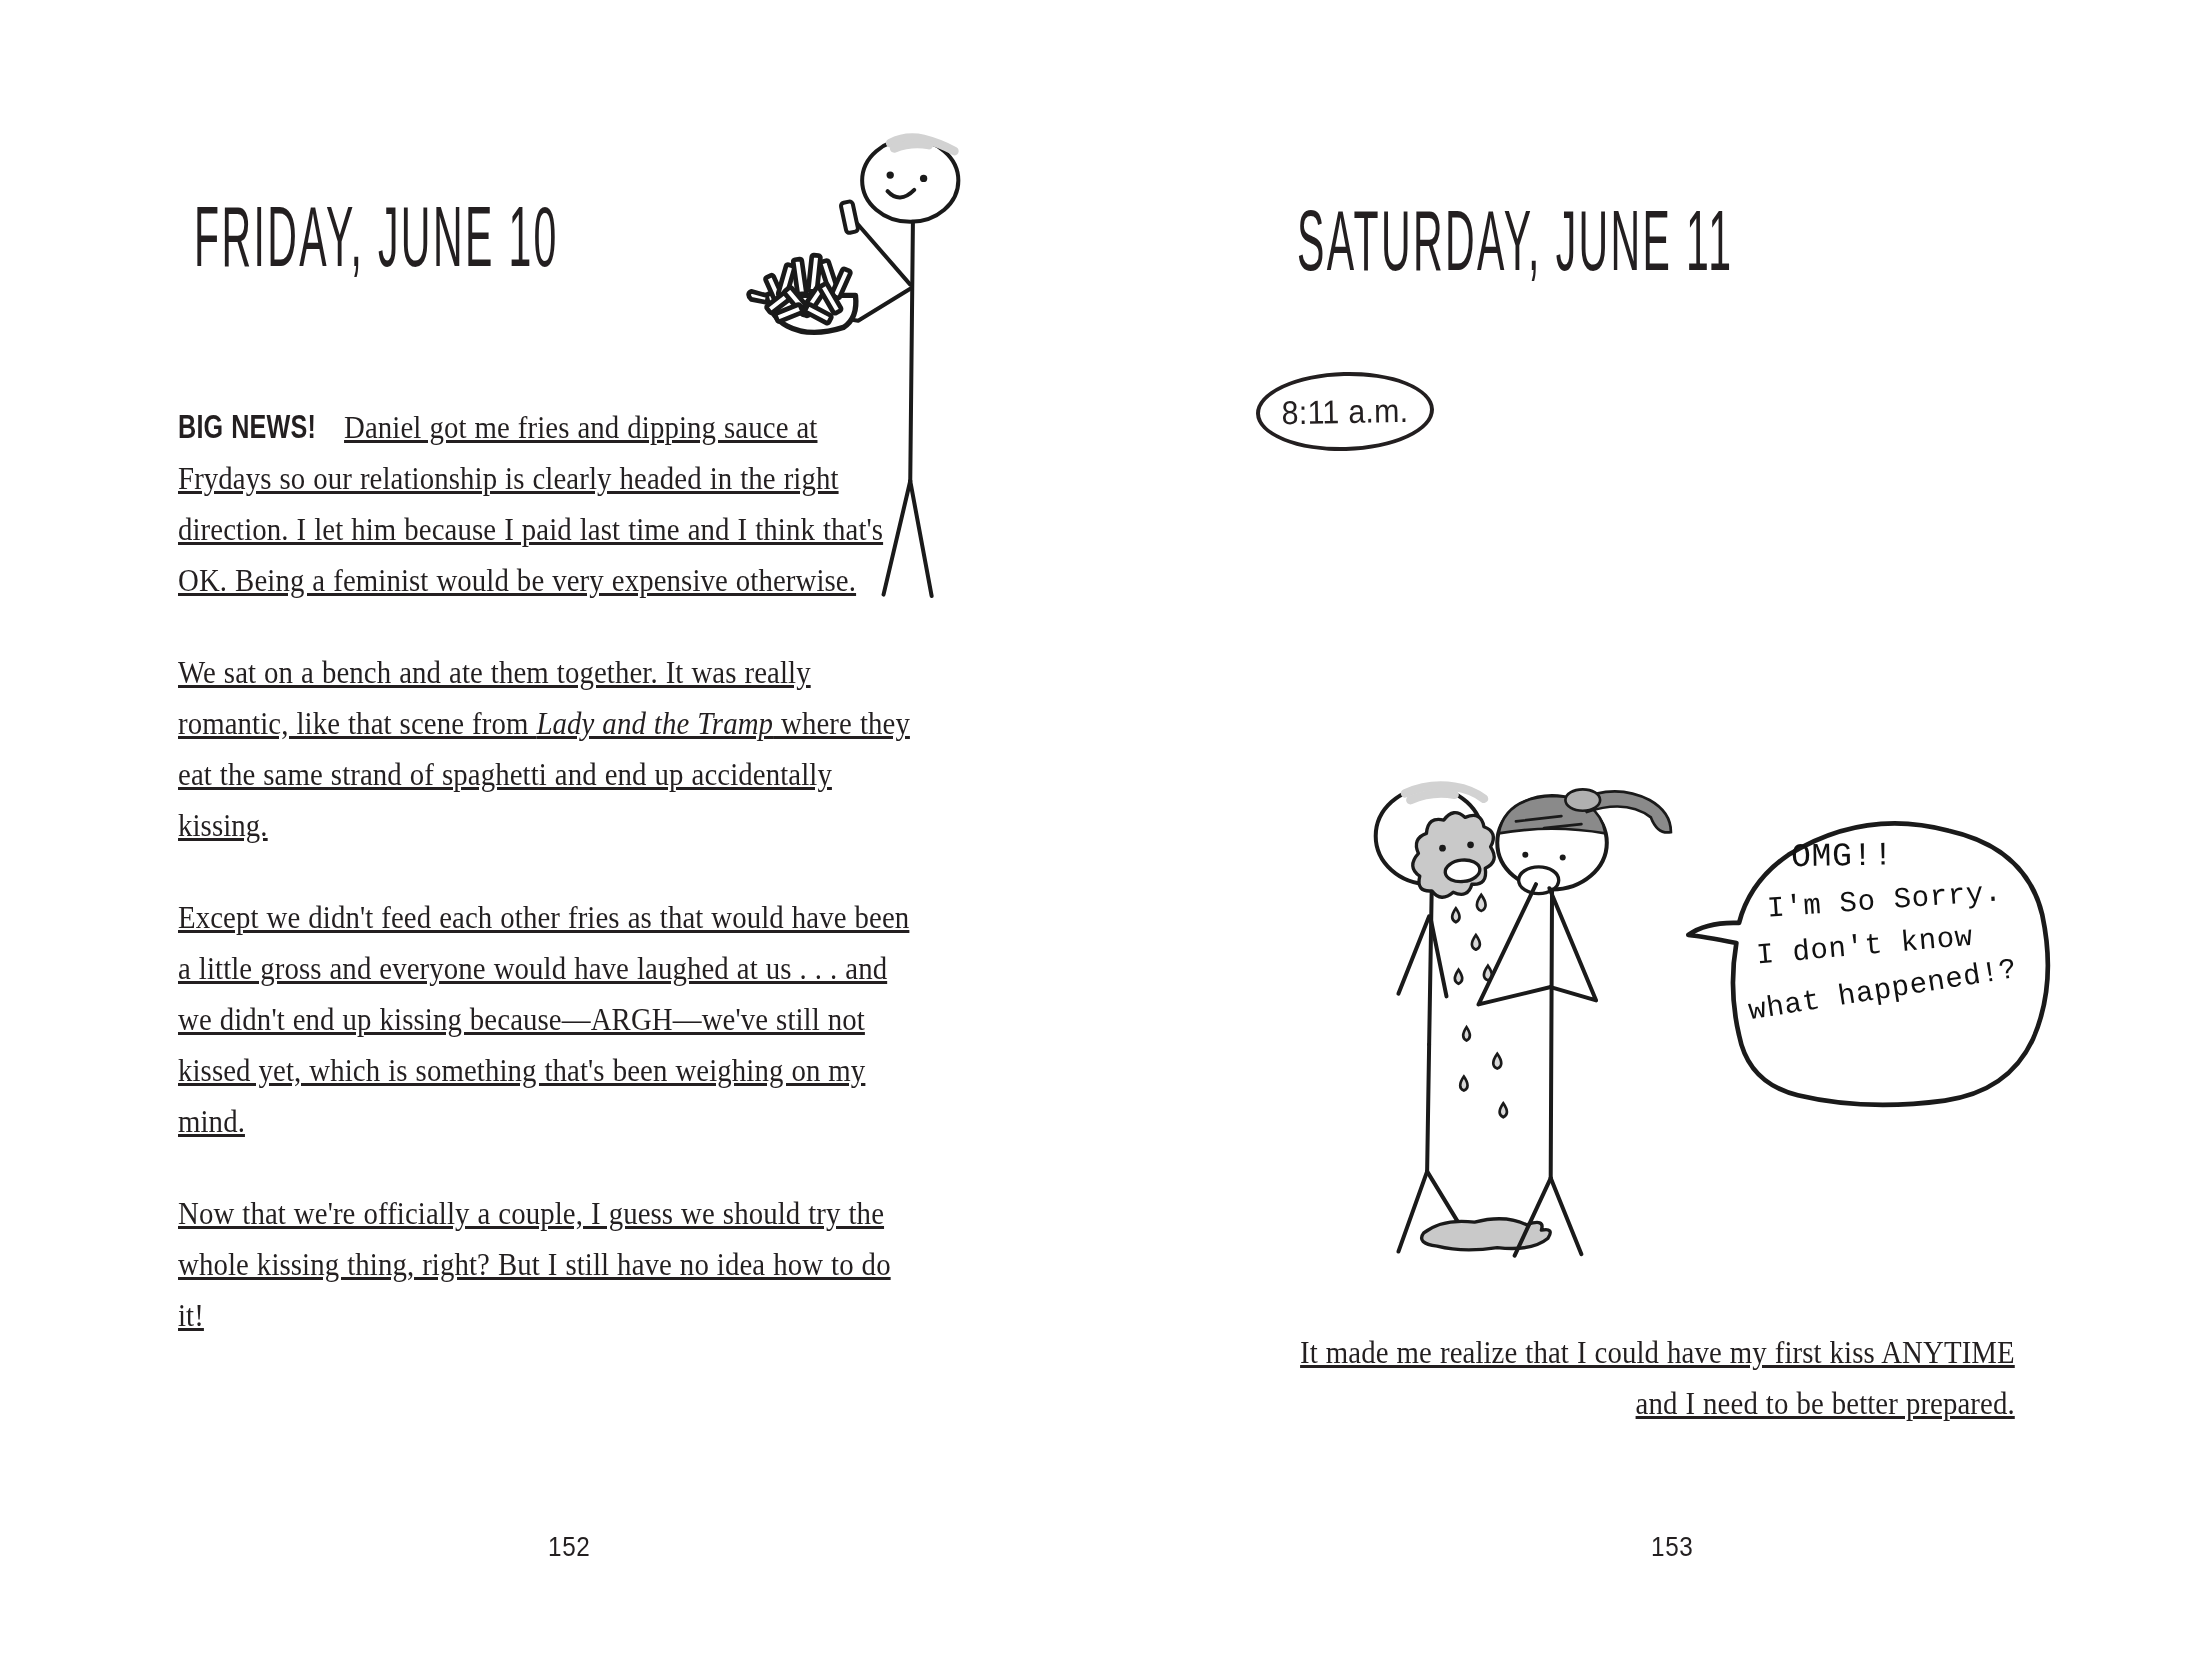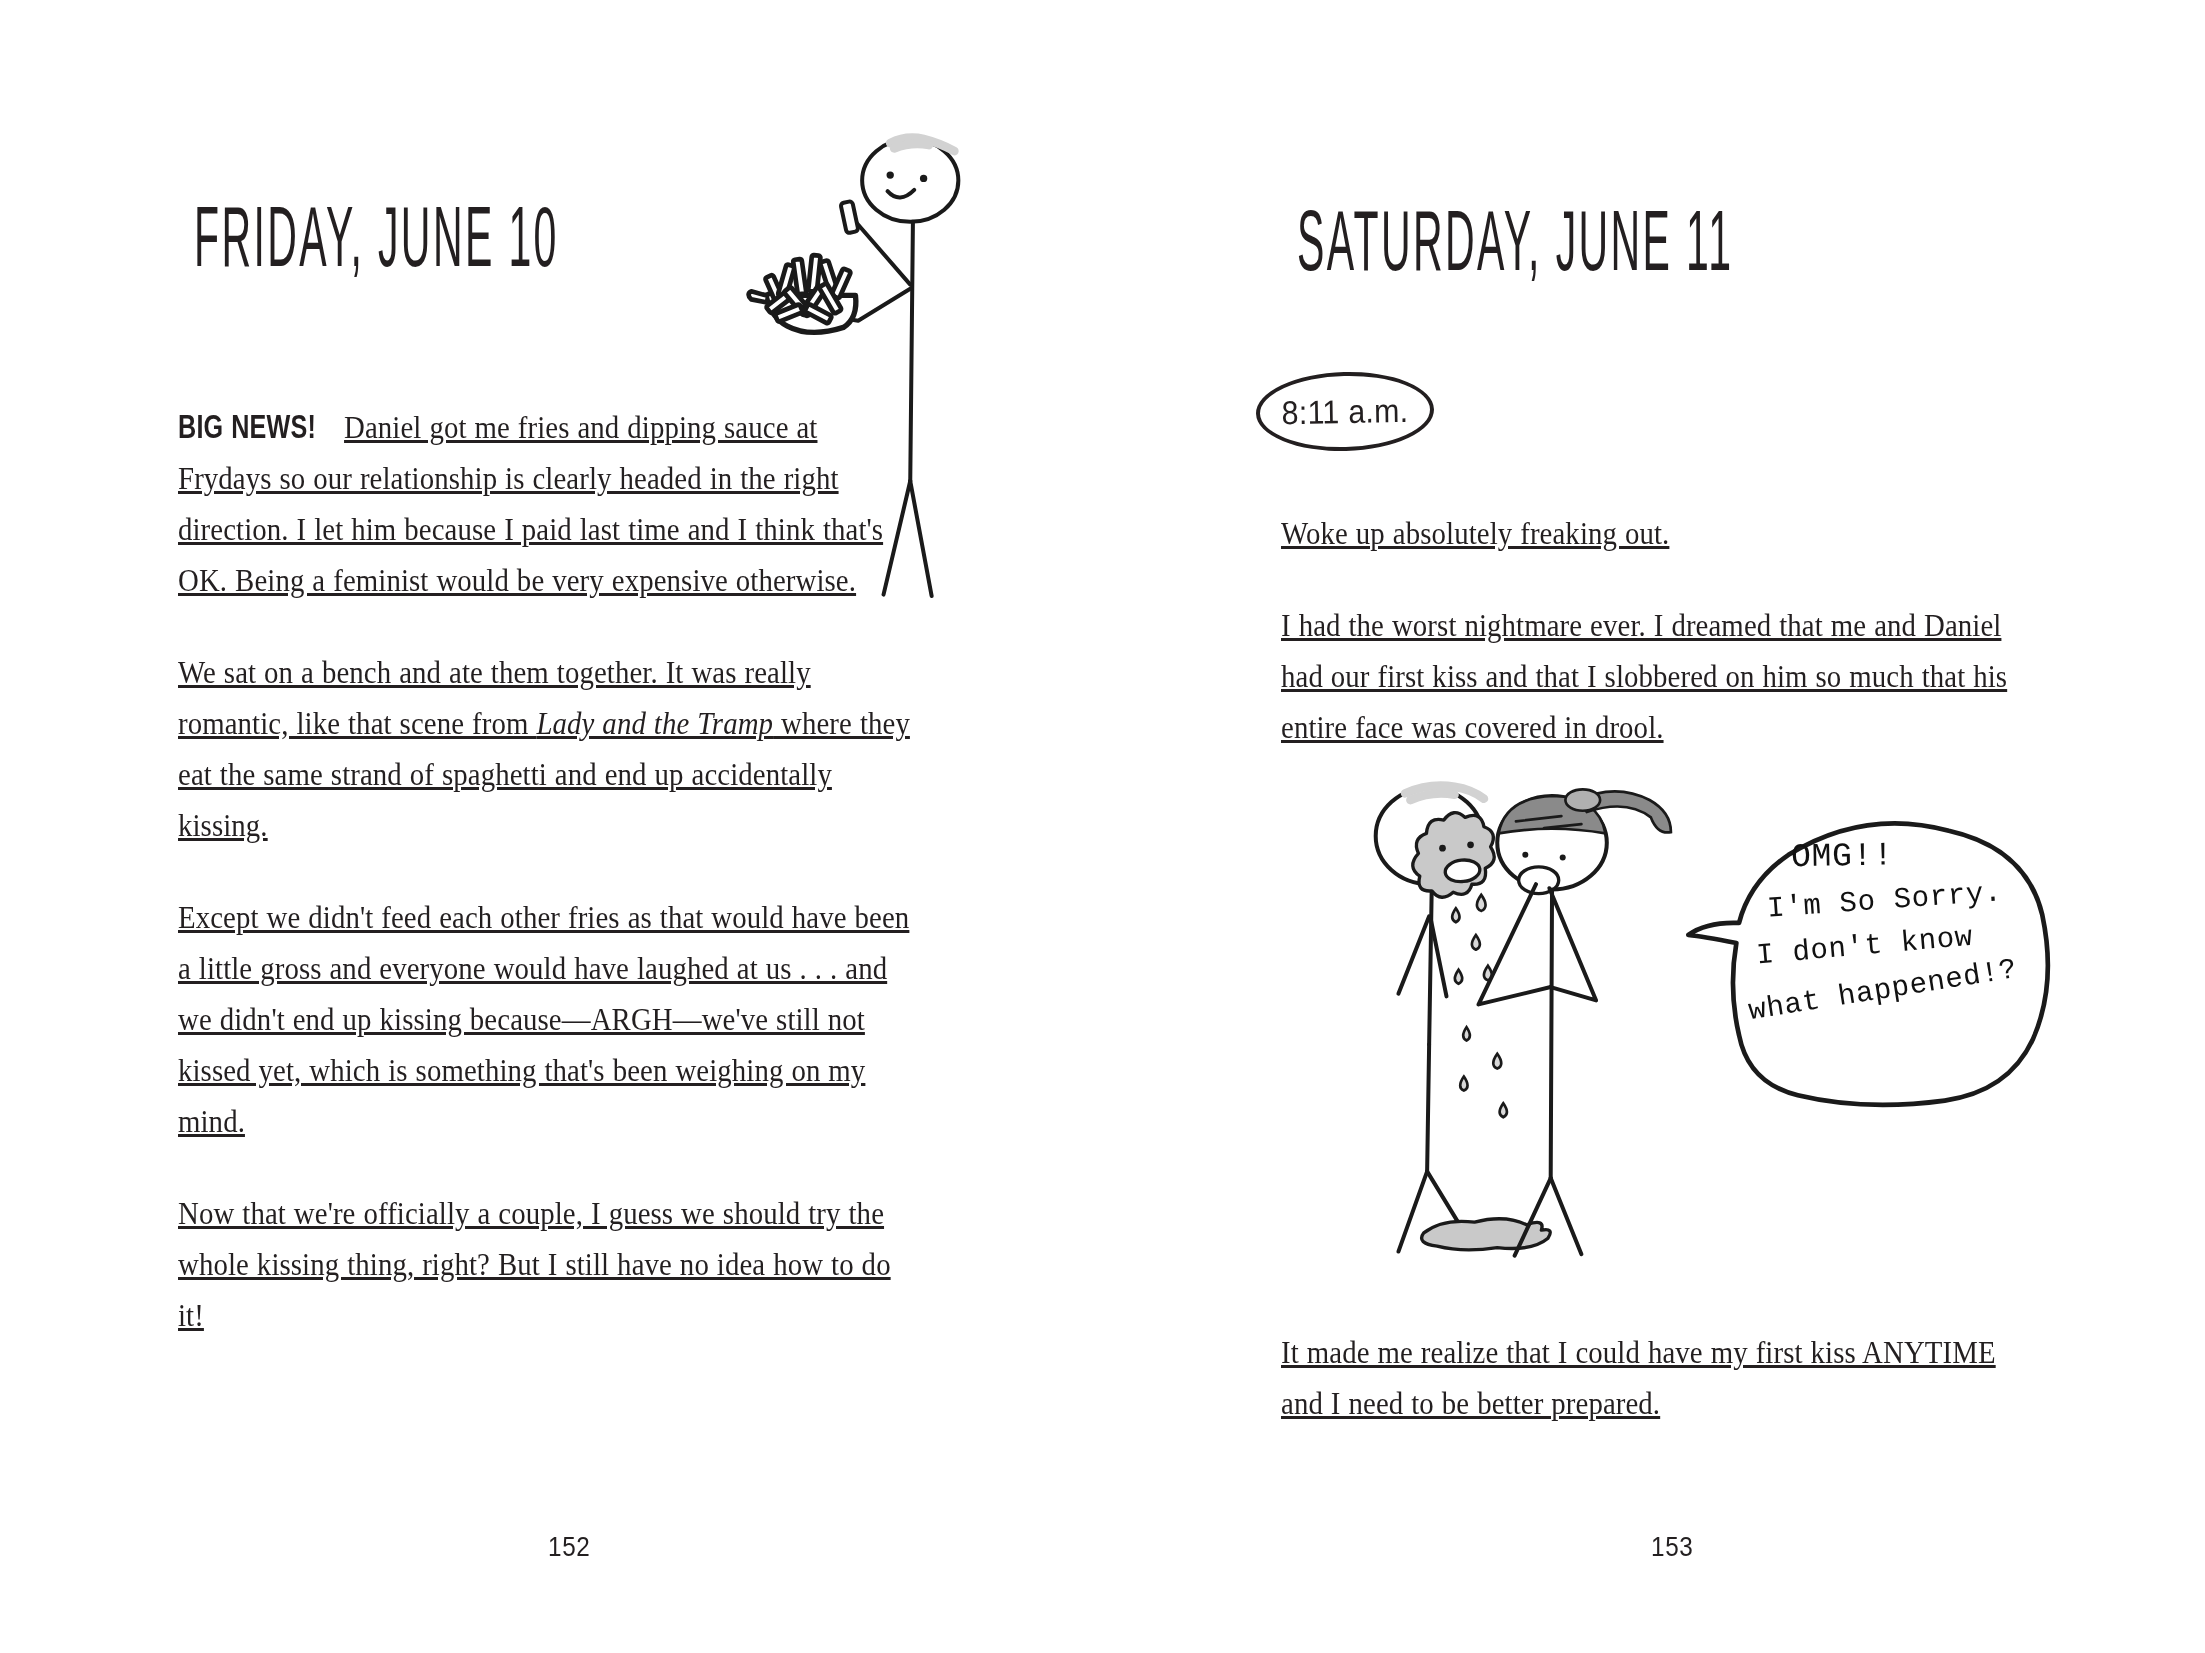--- a/index.html
+++ b/index.html
@@ -71,21 +71,21 @@
     font-size: 33px;
     letter-spacing: 0.3px;
     transform: scaleX(0.82);
     display: inline-block;
     transform-origin: left bottom;
     margin-right: -2.7px;
   }
 
   .page-left .body-col { top: 401px; }
   .page-right .body-col { top: 508px; }
-  .page-right .body-col.lower { top: 1327px; }
+  .page-right .body-col.lower { top: 1327px; text-align: right; }
 
   
   .time-bubble {
     position: absolute;
     left: 1256px;
     top: 372px;
     width: 178px;
     height: 79px;
   }
   .time-bubble .ellipse {
@@ -214,24 +214,20 @@
       <p class="para">Now that we're officially a couple, I guess we should try the whole kissing thing, right? But I still have no idea how to do it!</p>
     </div>
 
     <div class="folio">152</div>
   </div>
 
   <div class="page page-right">
 
     <div class="day-title">SATURDAY, JUNE 11</div>
 
-    <div class="body-col">
-      <p class="para">Woke up absolutely freaking out.</p>
-      <p class="para">I had the worst nightmare ever. I dreamed that me and Daniel had our first kiss and that I slobbered on him so much that his entire face was covered in drool.</p>
-    </div>
 
     <div class="body-col lower">
       <p class="para">It made me realize that I could have my first kiss ANYTIME and I need to be better prepared.</p>
     </div>
 
     <div class="folio">153</div>
   </div>
 
   <div class="time-bubble">
     <div class="ellipse"></div>

